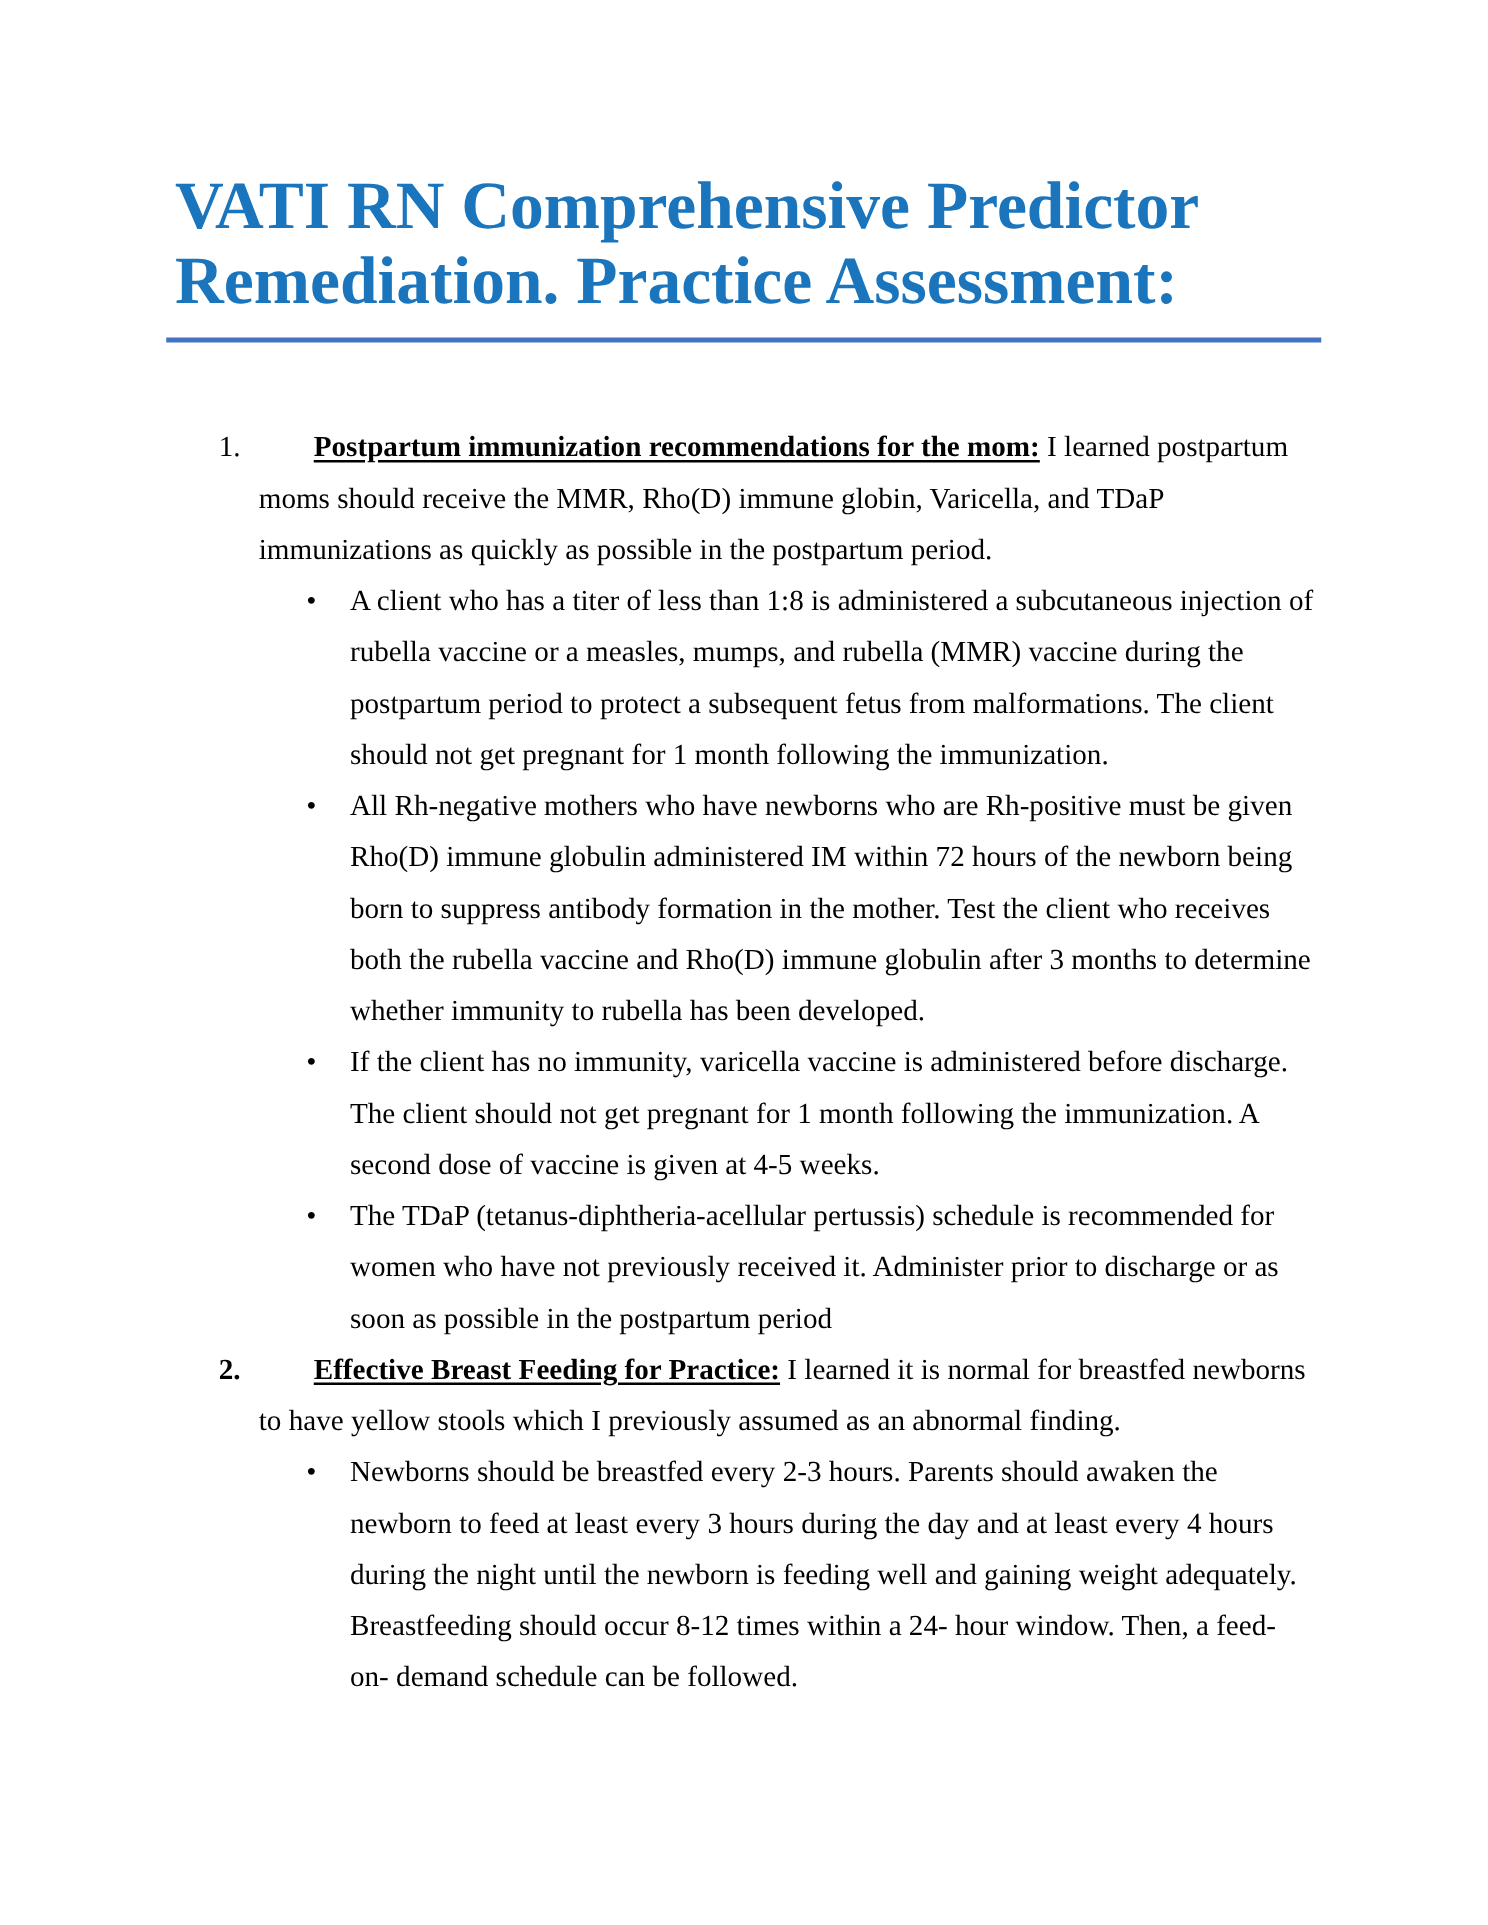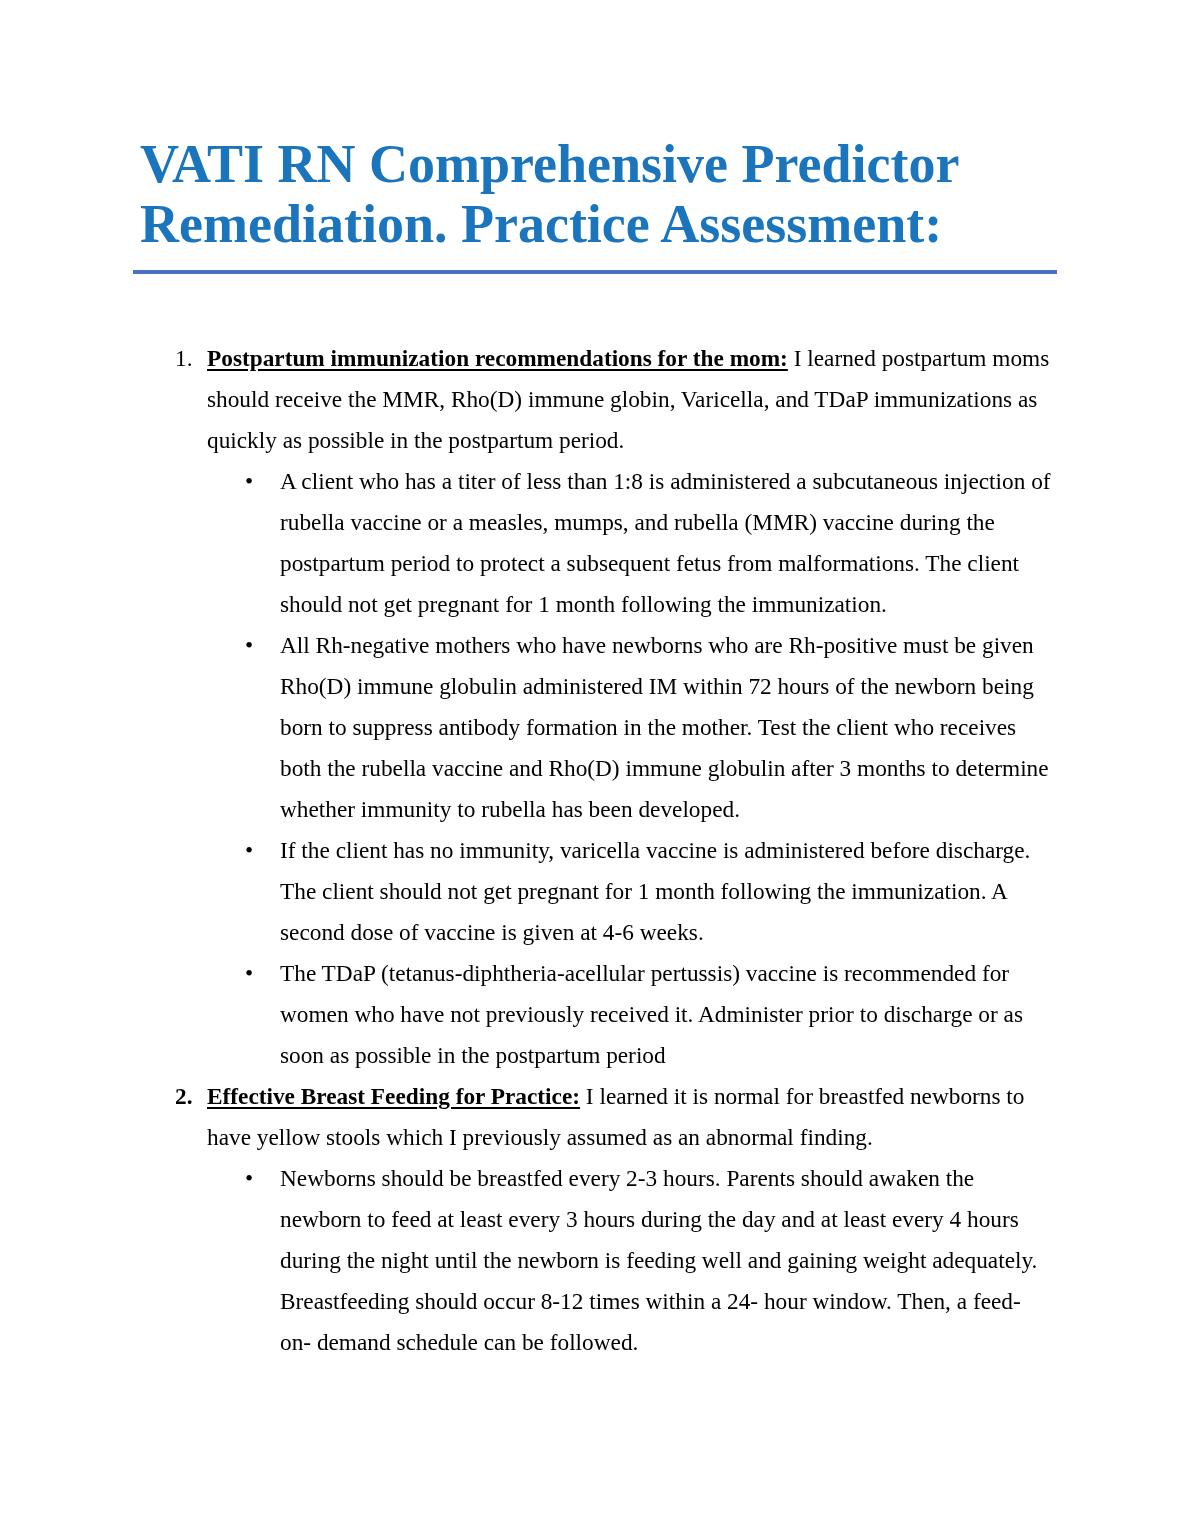--- a/index.html
+++ b/index.html
@@ -50,20 +50,21 @@
     font-weight: bold;
   }
   .num-item > .body {
     flex: 1;
   }
   .lead {
     font-weight: bold;
     text-decoration: underline;
     text-decoration-thickness: 2px;
     text-underline-offset: 3px;
+    margin-left: 44px;
   }
   .bullet-item {
     display: flex;
     margin-left: 105px;
   }
   .bullet-item > .marker {
     flex: none;
     width: 35px;
   }
   .bullet-item > .body {
@@ -91,26 +92,26 @@
       <span class="body">A client who has a titer of less than 1:8 is administered a subcutaneous injection of rubella vaccine or a measles, mumps, and rubella (MMR) vaccine during the postpartum period to protect a subsequent fetus from malformations. The client should not get pregnant for 1 month following the immunization.</span>
     </div>
 
     <div class="bullet-item">
       <span class="marker">•</span>
       <span class="body">All Rh-negative mothers who have newborns who are Rh-positive must be given Rho(D) immune globulin administered IM within 72 hours of the newborn being born to suppress antibody formation in the mother. Test the client who receives both the rubella vaccine and Rho(D) immune globulin after 3 months to determine whether immunity to rubella has been developed.</span>
     </div>
 
     <div class="bullet-item">
       <span class="marker">•</span>
-      <span class="body">If the client has no immunity, varicella vaccine is administered before discharge. The client should not get pregnant for 1 month following the immunization. A second dose of vaccine is given at 4-6 weeks.</span>
+      <span class="body">If the client has no immunity, varicella vaccine is administered before discharge. The client should not get pregnant for 1 month following the immunization. A second dose of vaccine is given at 4-5 weeks.</span>
     </div>
 
     <div class="bullet-item">
       <span class="marker">•</span>
-      <span class="body">The TDaP (tetanus-diphtheria-acellular pertussis) vaccine is recommended for women who have not previously received it. Administer prior to discharge or as soon as possible in the postpartum period</span>
+      <span class="body">The TDaP (tetanus-diphtheria-acellular pertussis) schedule is recommended for women who have not previously received it. Administer prior to discharge or as soon as possible in the postpartum period</span>
     </div>
 
     <div class="num-item">
       <span class="marker bold">2.</span>
       <span class="body"><span class="lead">Effective Breast Feeding for Practice:</span><span> I learned it is normal for breastfed newborns to have yellow stools which I previously assumed as an abnormal finding.</span></span>
     </div>
 
     <div class="bullet-item">
       <span class="marker">•</span>
       <span class="body">Newborns should be breastfed every 2-3 hours. Parents should awaken the newborn to feed at least every 3 hours during the day and at least every 4 hours during the night until the newborn is feeding well and gaining weight adequately. Breastfeeding should occur 8-12 times within a 24- hour window. Then, a feed- on- demand schedule can be followed.</span>

